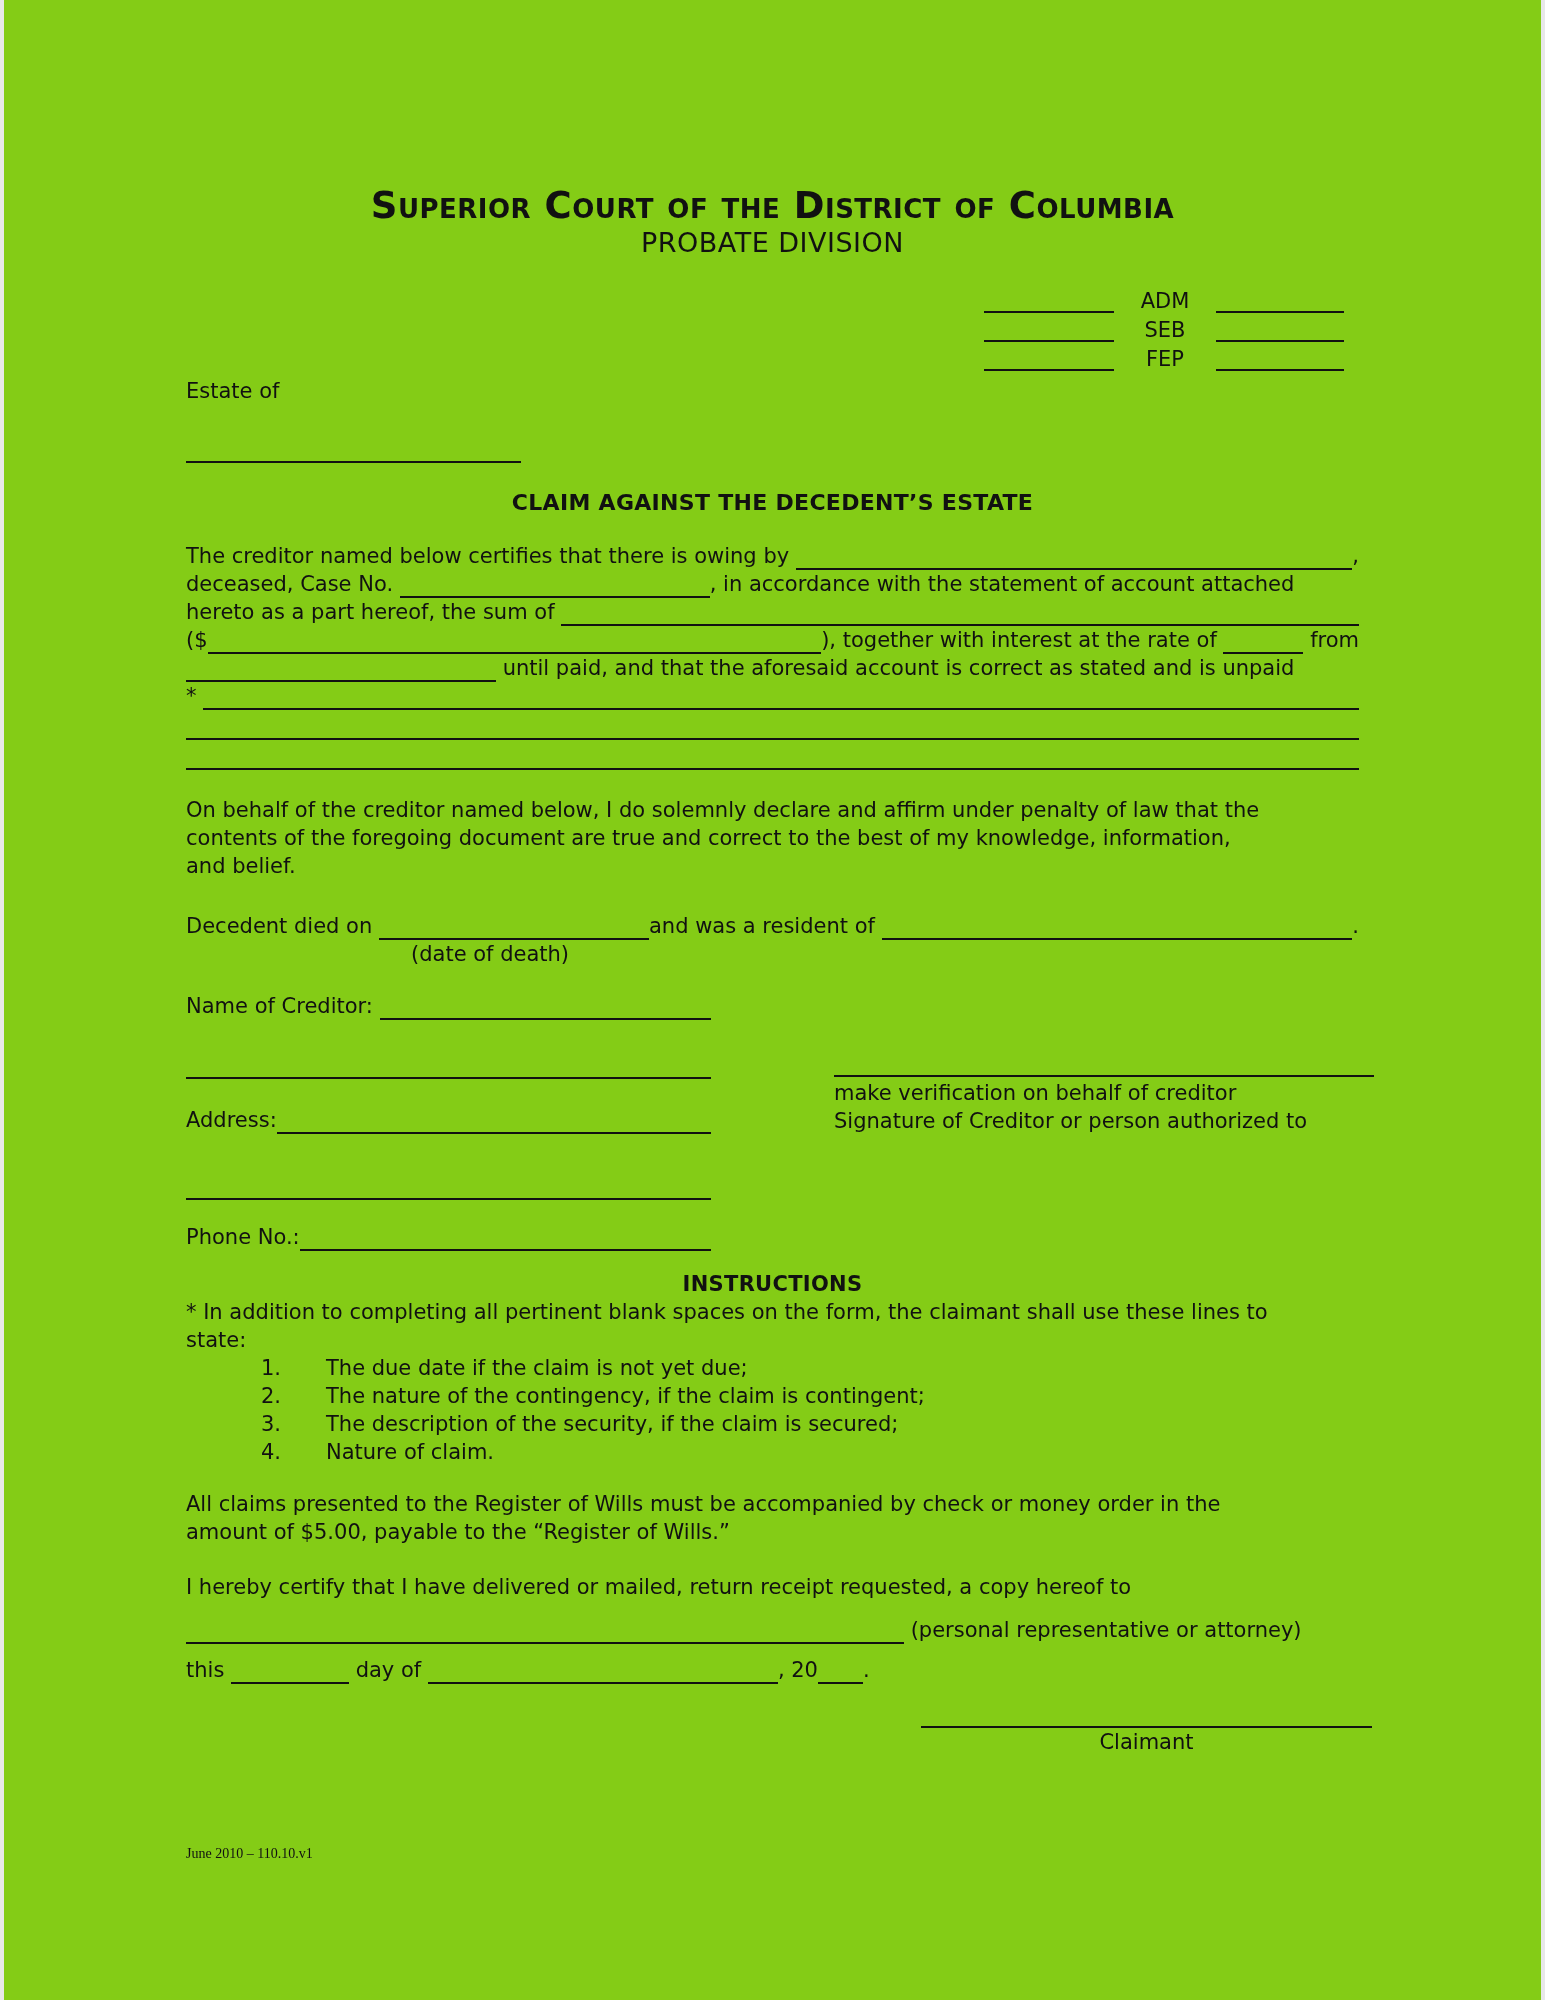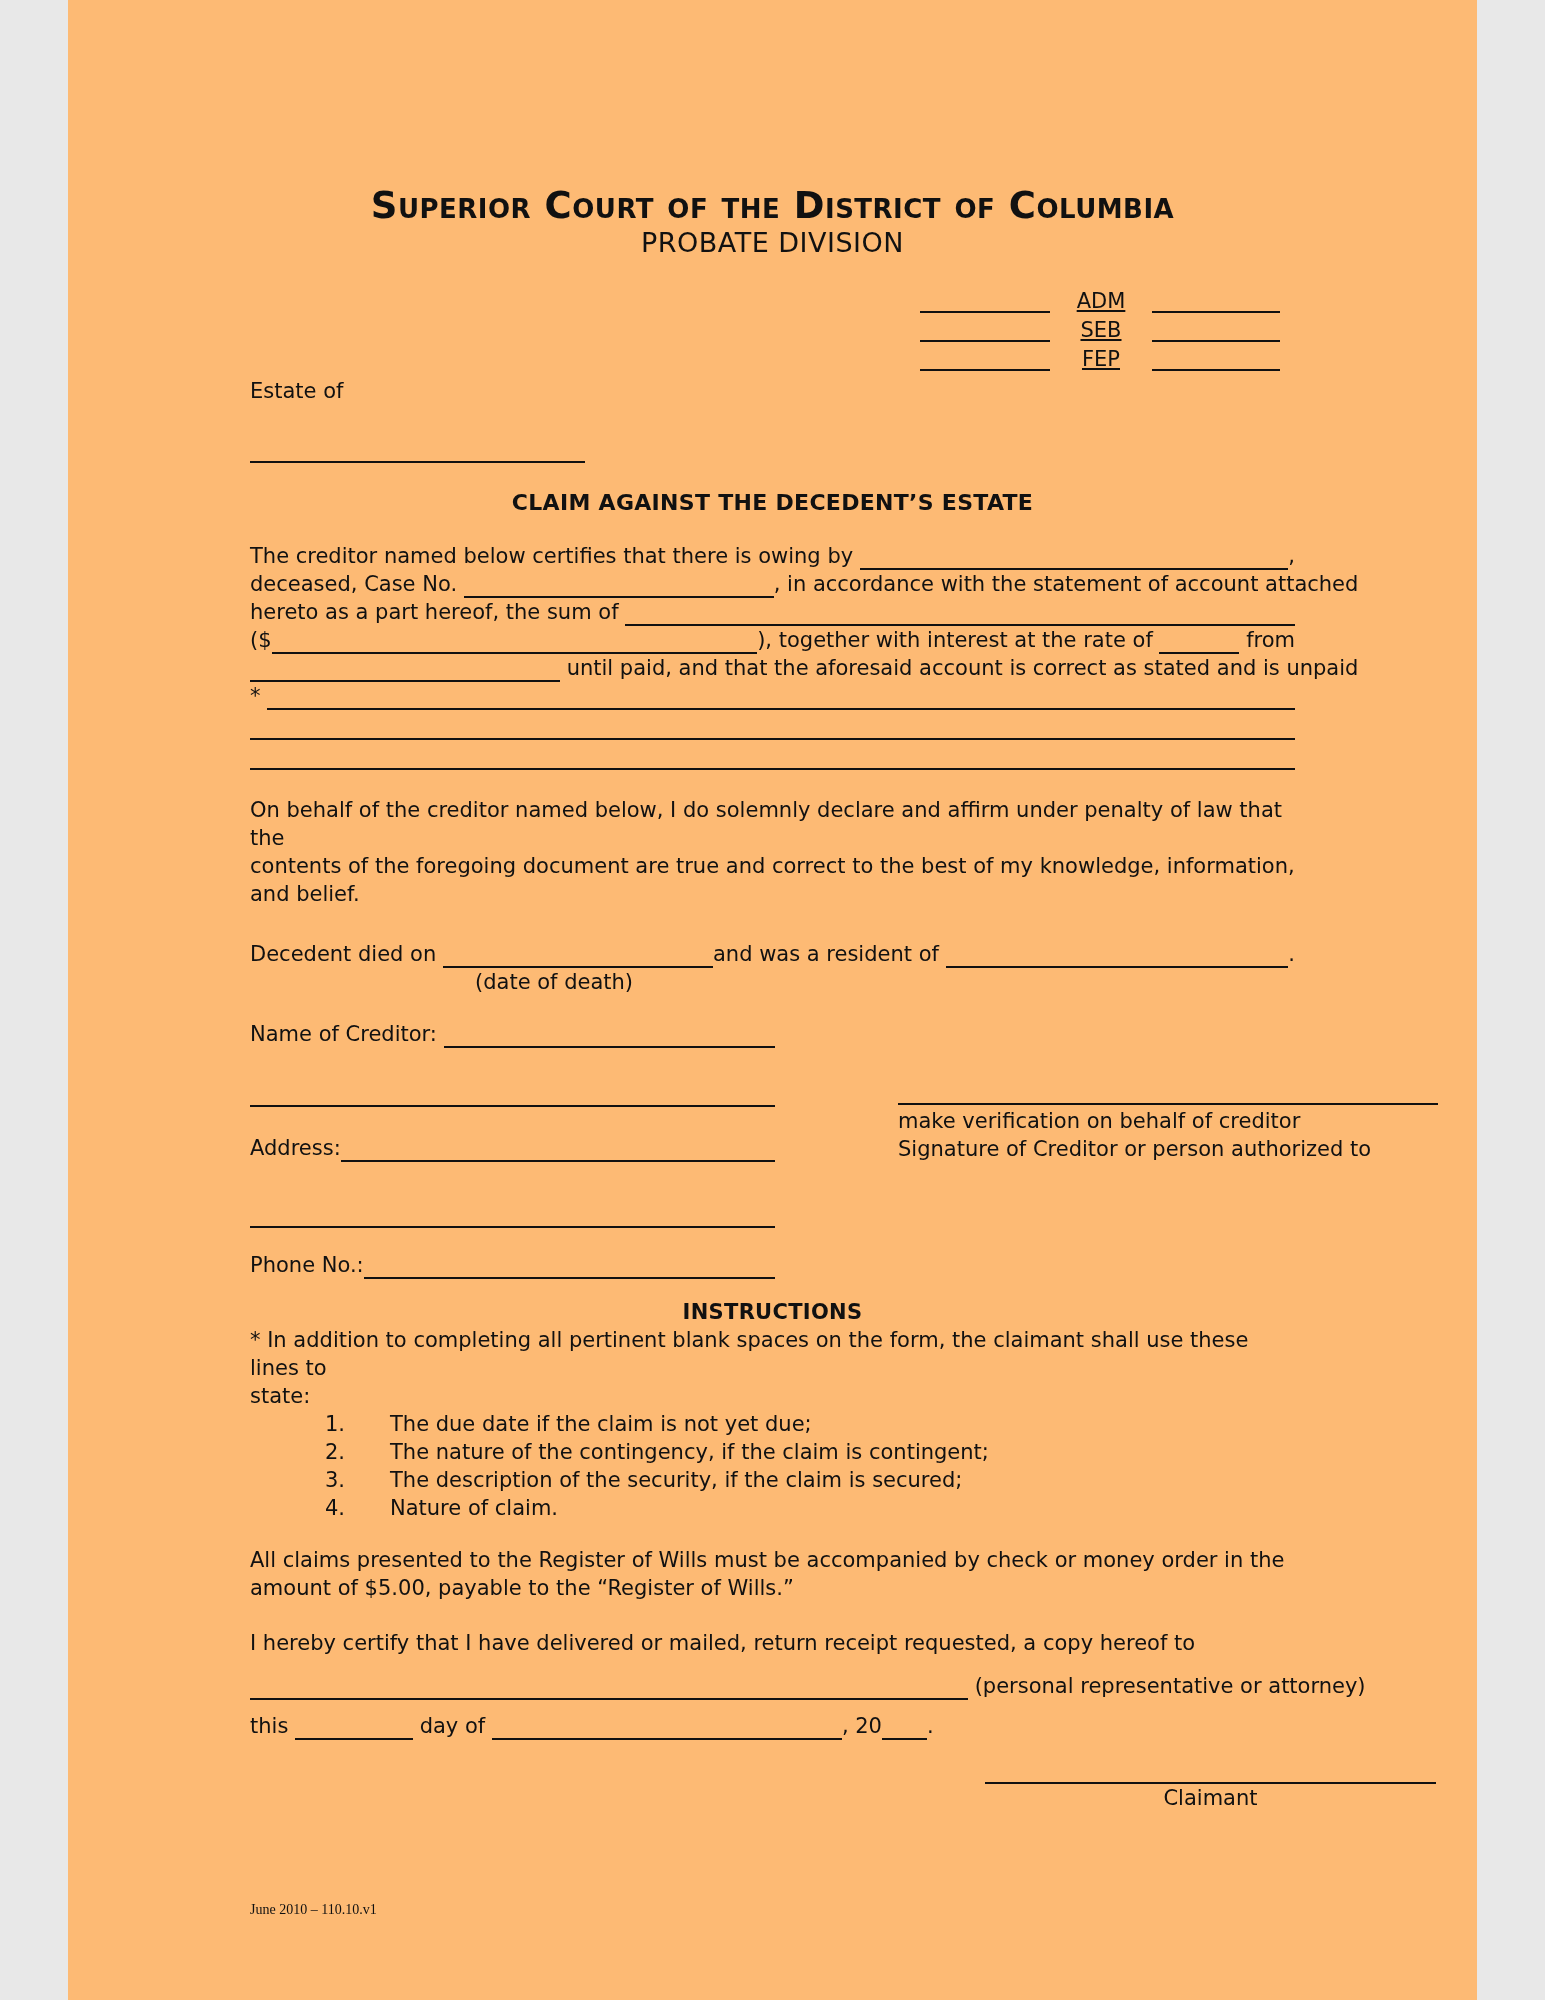--- a/index.html
+++ b/index.html
@@ -1,41 +1,41 @@
 <!DOCTYPE html>
 <html><head>
 <meta charset="utf-8">
 <style>
   html,body{margin:0;padding:0;background:#e8e8e8;}
   .page{
     position:relative;
-    width:1409px;height:2000px;
+    width:1537px;height:2000px;
     margin:0 auto;
-    background:#fdba74;
+    background:#84cc16;
     color:#111;
     font-family:"DejaVu Sans",sans-serif;
     font-size:21px;
     line-height:28px;
     box-sizing:border-box;
     padding:186px 182px 0 182px;
     overflow:hidden;
   }
   .center{text-align:center;}
   .court-title{
     font-size:37px;line-height:40px;font-weight:bold;
     font-variant:small-caps;letter-spacing:.5px;white-space:nowrap;
   }
   .division{font-size:27px;line-height:34px;letter-spacing:.5px;}
   
   .case-block{margin:24px 15px 0 auto;width:360px;}
   .case-row{display:flex;align-items:flex-end;height:29px;}
   .case-row .cline{border-bottom:2px solid #111;height:24px;}
   .case-row .lft{width:130px;}
   .case-row .rgt{width:128px;}
-  .case-row .lbl{width:102px;text-align:center;line-height:24px;text-decoration:underline;}
+  .case-row .lbl{width:102px;text-align:center;line-height:24px;}
   .estate-of{margin-top:6px;}
   .estate-line{width:335px;height:56px;border-bottom:2px solid #111;}
   .deceased{padding-left:128px;}
   .form-title{margin-top:25px;font-weight:bold;font-size:22px;line-height:30px;letter-spacing:.3px;}
   
   .fl{display:flex;white-space:pre;align-items:stretch;}
   .bfill{flex:1 1 auto;border-bottom:2px solid #111;}
   .bfix{flex:0 0 auto;border-bottom:2px solid #111;}
   .rule{border-bottom:2px solid #111;height:28px;}
   .claim-para{margin-top:24px;}

